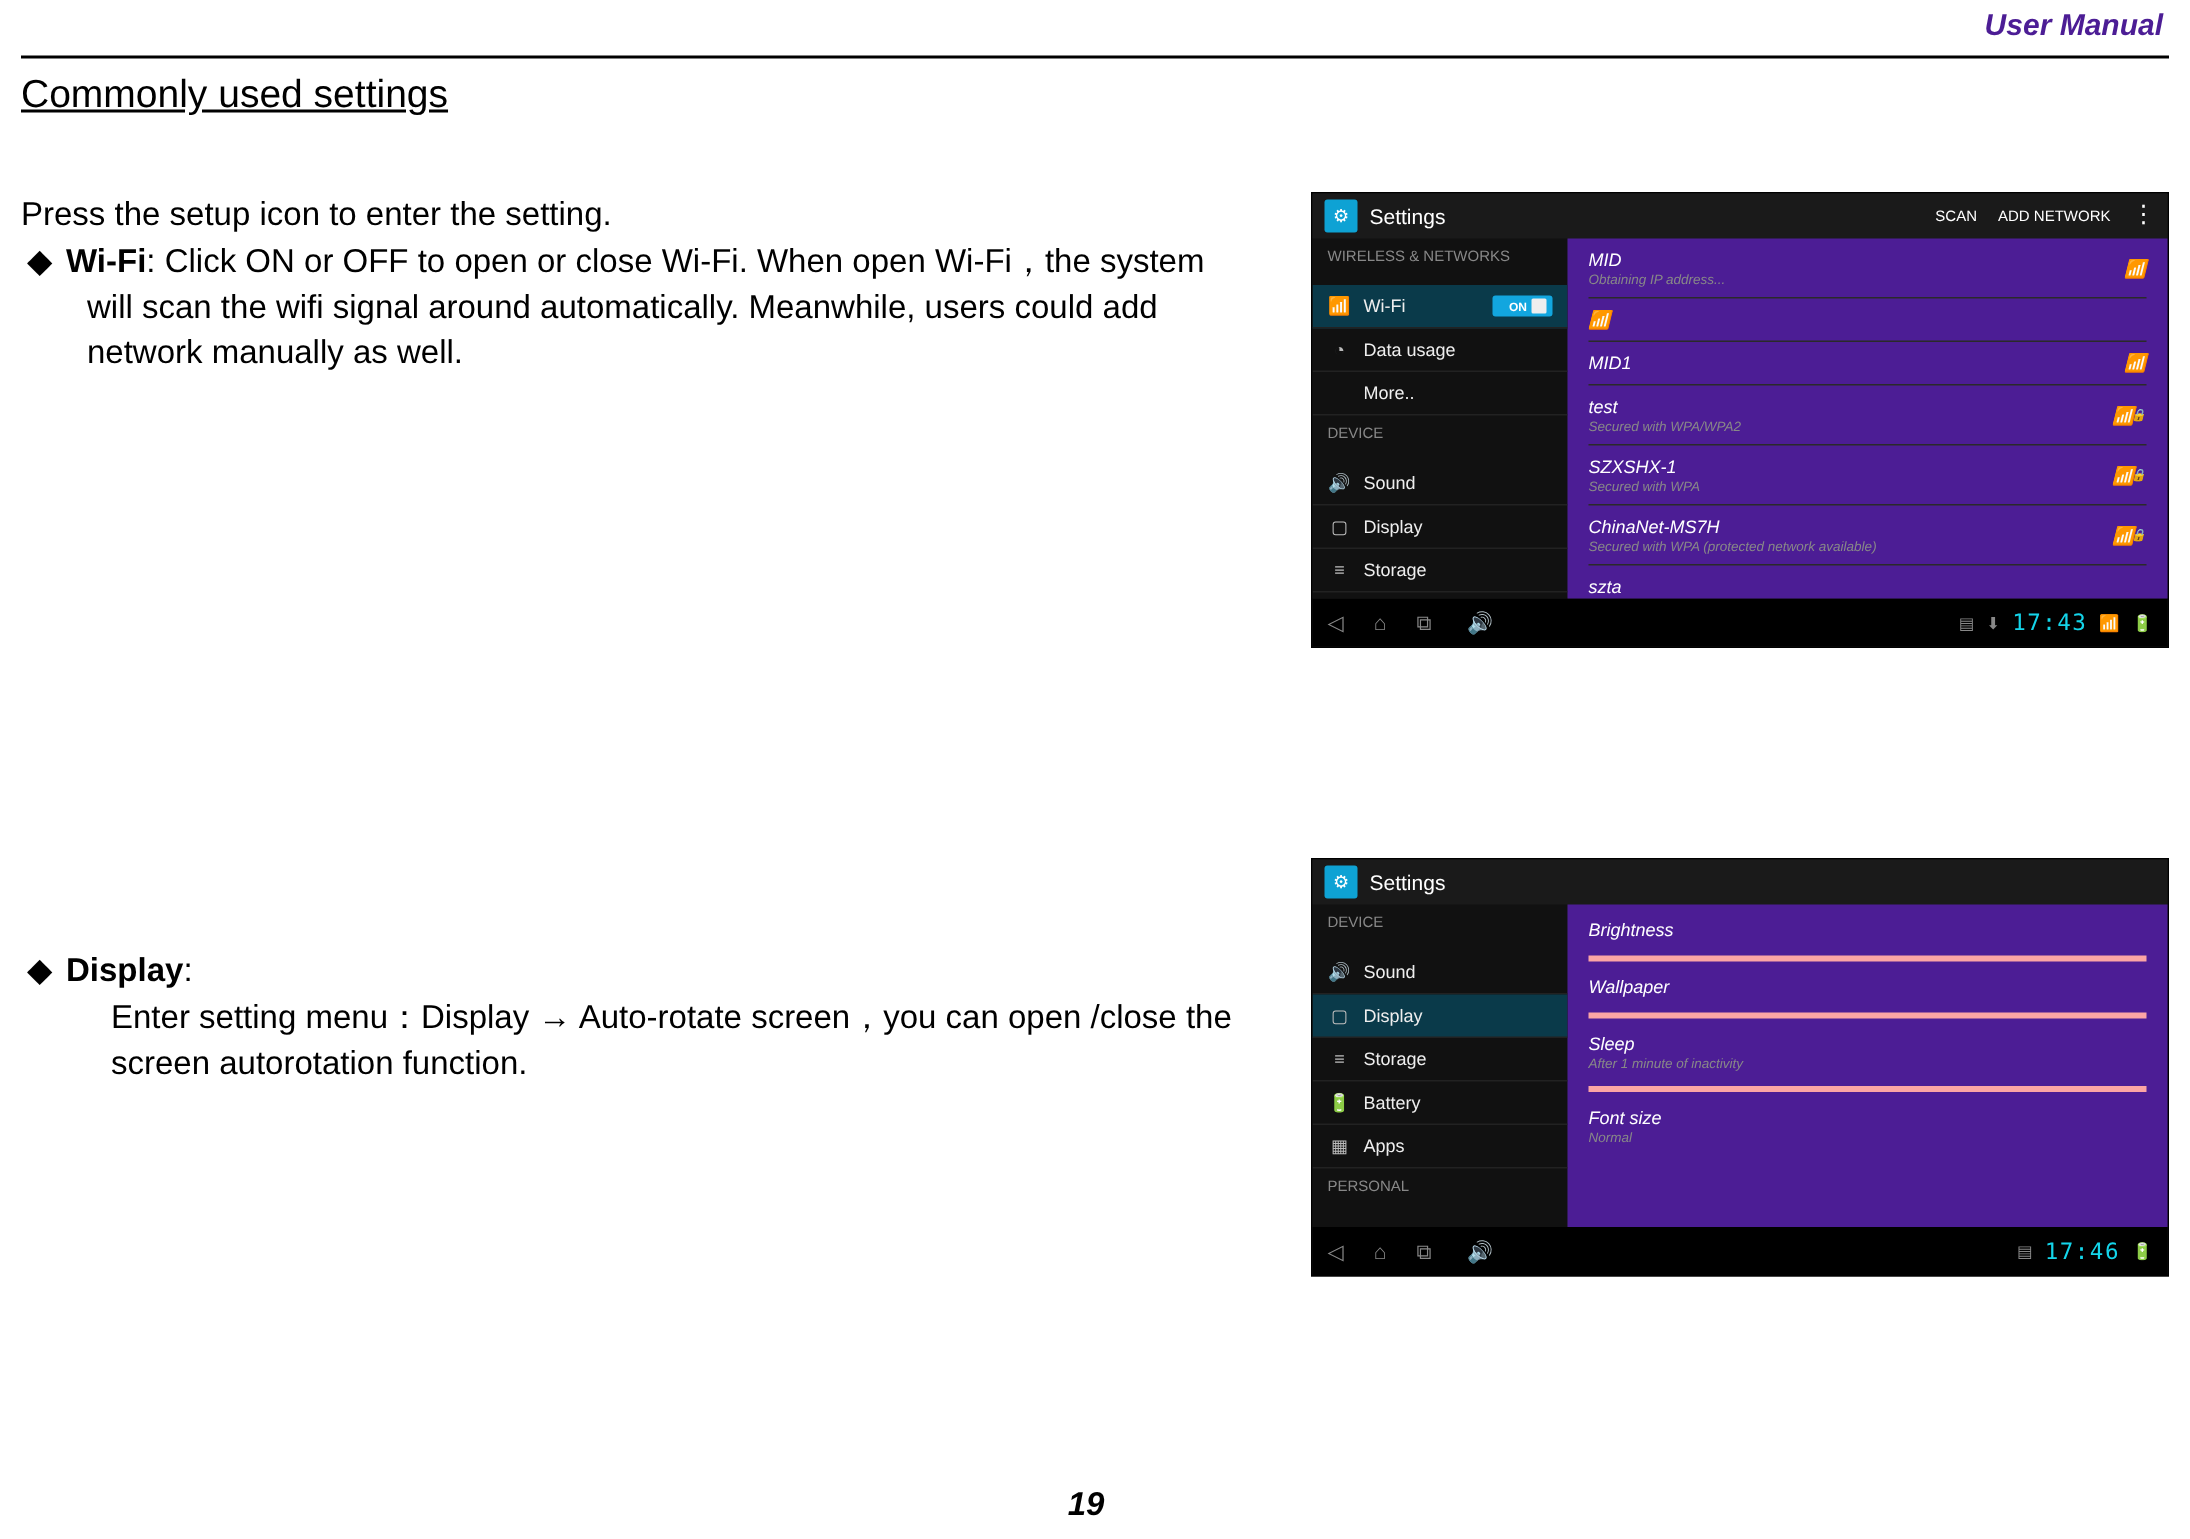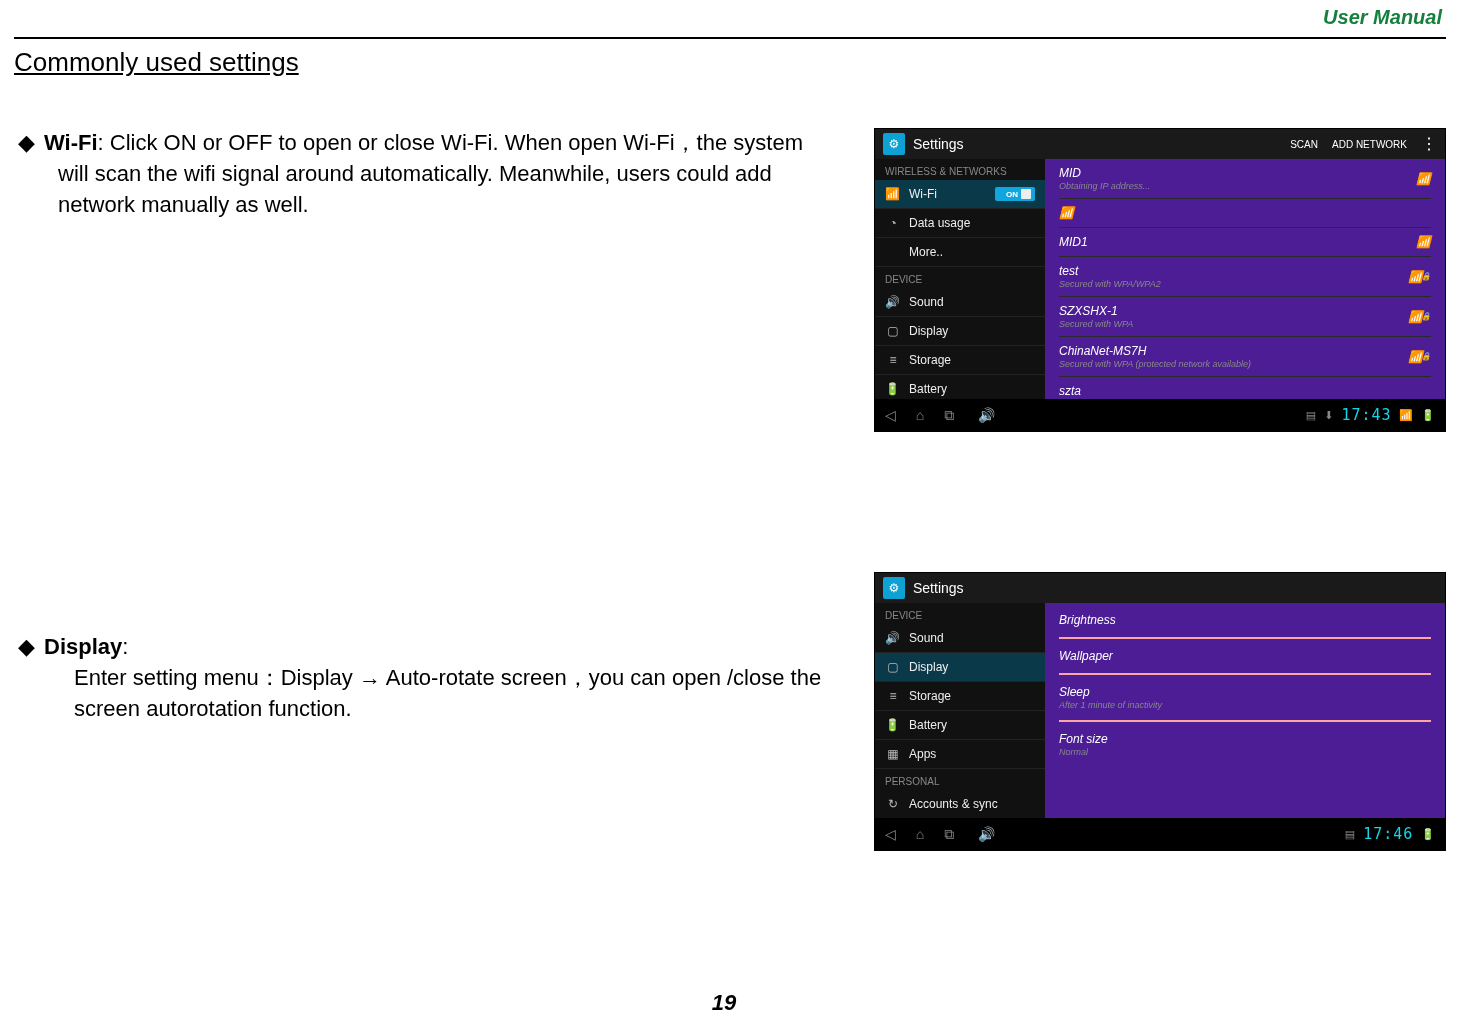--- a/index.html
+++ b/index.html
@@ -11,21 +11,21 @@
     color: #000;
     position: relative;
     padding: 8px 14px;
   }
   .header-brand {
     position: absolute;
     top: 6px;
     right: 18px;
     font-style: italic;
     font-weight: bold;
-    color: #15803d;
+    color: #4c1d95;
     font-size: 20px;
   }
   .hr-top {
     border: none;
     border-top: 2px solid #000;
     margin-top: 29px;
   }
   .section-title {
     font-size: 26px;
     text-decoration: underline;
@@ -57,35 +57,35 @@
     font-size: 11px;
     border: 1px solid #000;
   }
   .ab { display:flex; align-items:center; height:30px; background:#1a1a1a; padding:0 8px; }
   .ab .ab-icon { width:22px; height:22px; background:#0ea2d4; margin-right:8px; display:flex; align-items:center; justify-content:center; border-radius:2px; }
   .ab .ab-title { flex:1; color:#fff; font-size:14px; }
   .ab .ab-action { color:#fff; font-size:10px; margin-left:14px; }
   .ab .ab-menu { color:#fff; font-size:16px; margin-left:14px; line-height:0.4; }
   .ss-body { display:flex; height:240px; }
   .sidebar { width:170px; background:#111; overflow:hidden; }
-  .shdr { color:#888; font-size:10px; padding:7px 10px 3px 10px; text-transform:uppercase; }
+  .shdr { color:#888; font-size:10px; padding:7px 10px 13px 10px; text-transform:uppercase; }
   .sitem { display:flex; align-items:center; padding:7px 10px; color:#eee; border-bottom:1px solid #222; position:relative; }
   .sitem.sel { background:#0a3a4a; }
   .sitem .sicon { width:16px; text-align:center; margin-right:8px; color:#bbb; font-size:12px; }
   .sitem .slabel { flex:1; font-size:12px; }
   .toggle-on { width:40px; height:14px; background:#12a6df; border-radius:2px; display:flex; align-items:center; justify-content:flex-end; padding:0 4px; color:#fff; font-size:8px; font-weight:bold; }
   .toggle-on::after { content:""; width:10px; height:10px; background:#eee; margin-left:3px; border-radius:1px; }
   .pane { flex:1; background:#4c1d95; padding:0 14px; overflow:hidden;font-style:italic; }
   .netrow { padding:7px 0; border-bottom:1px solid #2a2a2a; display:flex; align-items:center; }
   .netinfo { flex:1; }
   .netname { color:#fff; font-size:12px; }
   .netsub { color:#888; font-size:9px; margin-top:1px; }
   .wifi-ic { color:#bbb; font-size:12px; }
   .lock-ic { color:#bbb; font-size:8px; margin-left:-2px; }
-  .disprow { padding:10px 0; border-bottom:2px solid #fca5a5; display:flex; align-items:center; }
+  .disprow { padding:10px 0; border-bottom:4px solid #fca5a5; display:flex; align-items:center; }
   .dispname { color:#fff; font-size:12px; }
   .dispsub { color:#888; font-size:9px; margin-top:1px; }
   .chkbox { width:14px; height:14px; border:1px solid #0ea2d4; position:relative; }
   .chkbox.checked::after { content:"✓"; color:#0ea2d4; position:absolute; top:-2px; left:1px; font-size:12px; }
   .navbar { height:32px; background:#000; display:flex; align-items:center; padding:0 10px; color:#888; }
   .navbar .nav-l { display:flex; gap:20px; font-size:14px; }
   .navbar .nav-c { flex:1; text-align:left; padding-left:24px; font-size:14px; }
   .navbar .nav-r { display:flex; gap:8px; align-items:center; }
   .navbar .time { color:#14d5ea; font-size:15px; letter-spacing:1px; font-family: monospace; }
 
@@ -103,20 +103,21 @@
 </style>
 </head>
 <body>
 
 <div class="header-brand">User Manual</div>
 <hr class="hr-top">
 <div class="section-title">Commonly used settings</div>
 
 <div class="row">
   <div class="text-col">
+    <div>Press the setup icon to enter the setting.</div>
     <div class="bullet-line">
       <span class="bullet-sym">◆</span>
       <span>
         <span class="bold">Wi-Fi</span><span>: </span><span>Click ON or OFF to open or close Wi-Fi. When open Wi-Fi，the system</span>
       </span>
     </div>
     <div class="bullet-indent">will scan the wifi signal around automatically. Meanwhile, users could add</div>
     <div class="bullet-indent">network manually as well.</div>
   </div>
 

